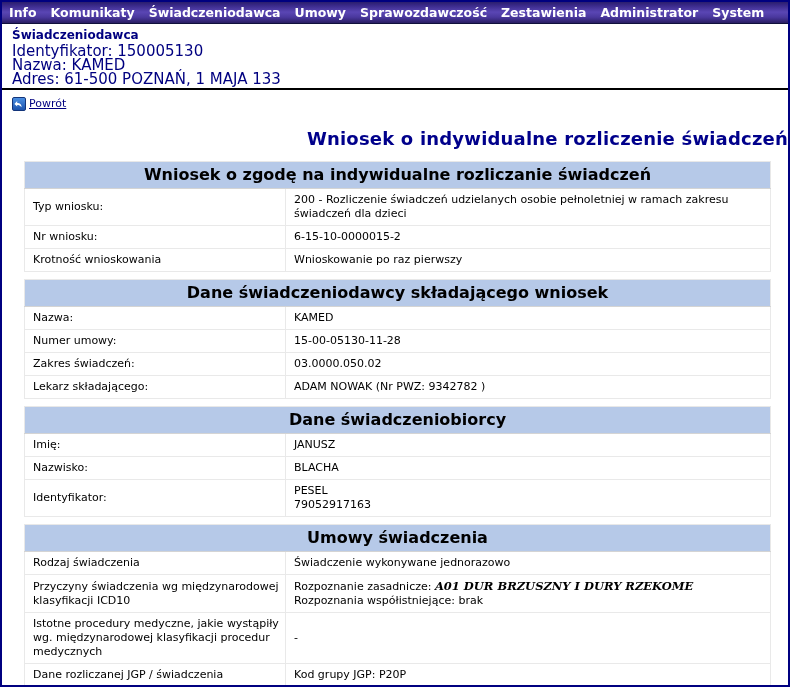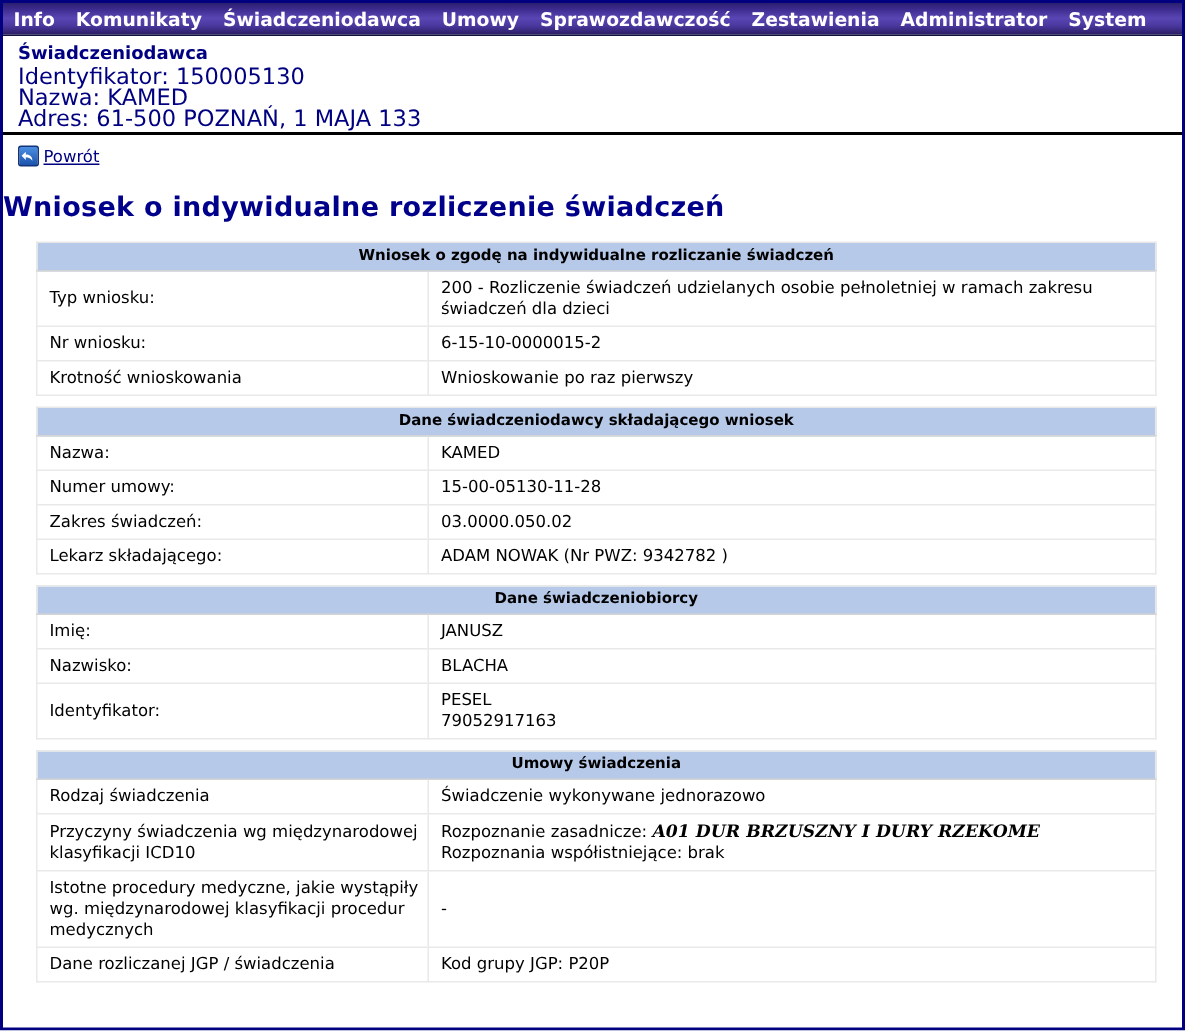--- a/index.html
+++ b/index.html
@@ -62,21 +62,20 @@
     font-size: 15px;
     line-height: 14px;
   }
 
   
   .backbar {
     padding: 7px 0 4px 10px;
   }
   .backlink {
     display: inline-flex;
-    align-items: center;
     text-decoration: none;
   }
   .back-icon {
     width: 14px;
     height: 14px;
     display: inline-block;
     margin-right: 3px;
     position: relative;
     border-radius: 2px;
     background: linear-gradient(to bottom, #4b8fe2 0%, #1c53ad 100%);
@@ -86,21 +85,21 @@
   }
   .back-icon svg { position: absolute; left: 0; top: 0; }
   .backlink .label {
     color: #000080;
     font-size: 11px;
     text-decoration: underline;
   }
 
   
   .doc-title {
-    text-align: left;
+    text-align: right;
     color: #00008b;
     font-size: 18px;
     font-weight: bold;
     padding: 10px 0 12px 0;
     letter-spacing: 0.2px;
   }
 
   
   .tablewrap {
     margin: 0 22px 0 22px;
@@ -111,21 +110,21 @@
     table-layout: fixed;
     margin-bottom: 7px;
     background: #ffffff;
   }
   table.grid col.c1 { width: 261px; }
   table.grid col.c2 { width: 485px; }
 
   table.grid th.section {
     background: #b6c9e8;
     color: #000000;
-    font-size: 10px;
+    font-size: 16px;
     font-weight: bold;
     padding: 3px 0 4px 0;
     border: 1px solid #e8e8e8;
     border-bottom: 1px solid #d4d4d4;
   }
   table.grid td {
     border: 1px solid #e9e9e9;
     padding: 4px 6px 4px 8px;
     vertical-align: middle;
     font-size: 11px;

